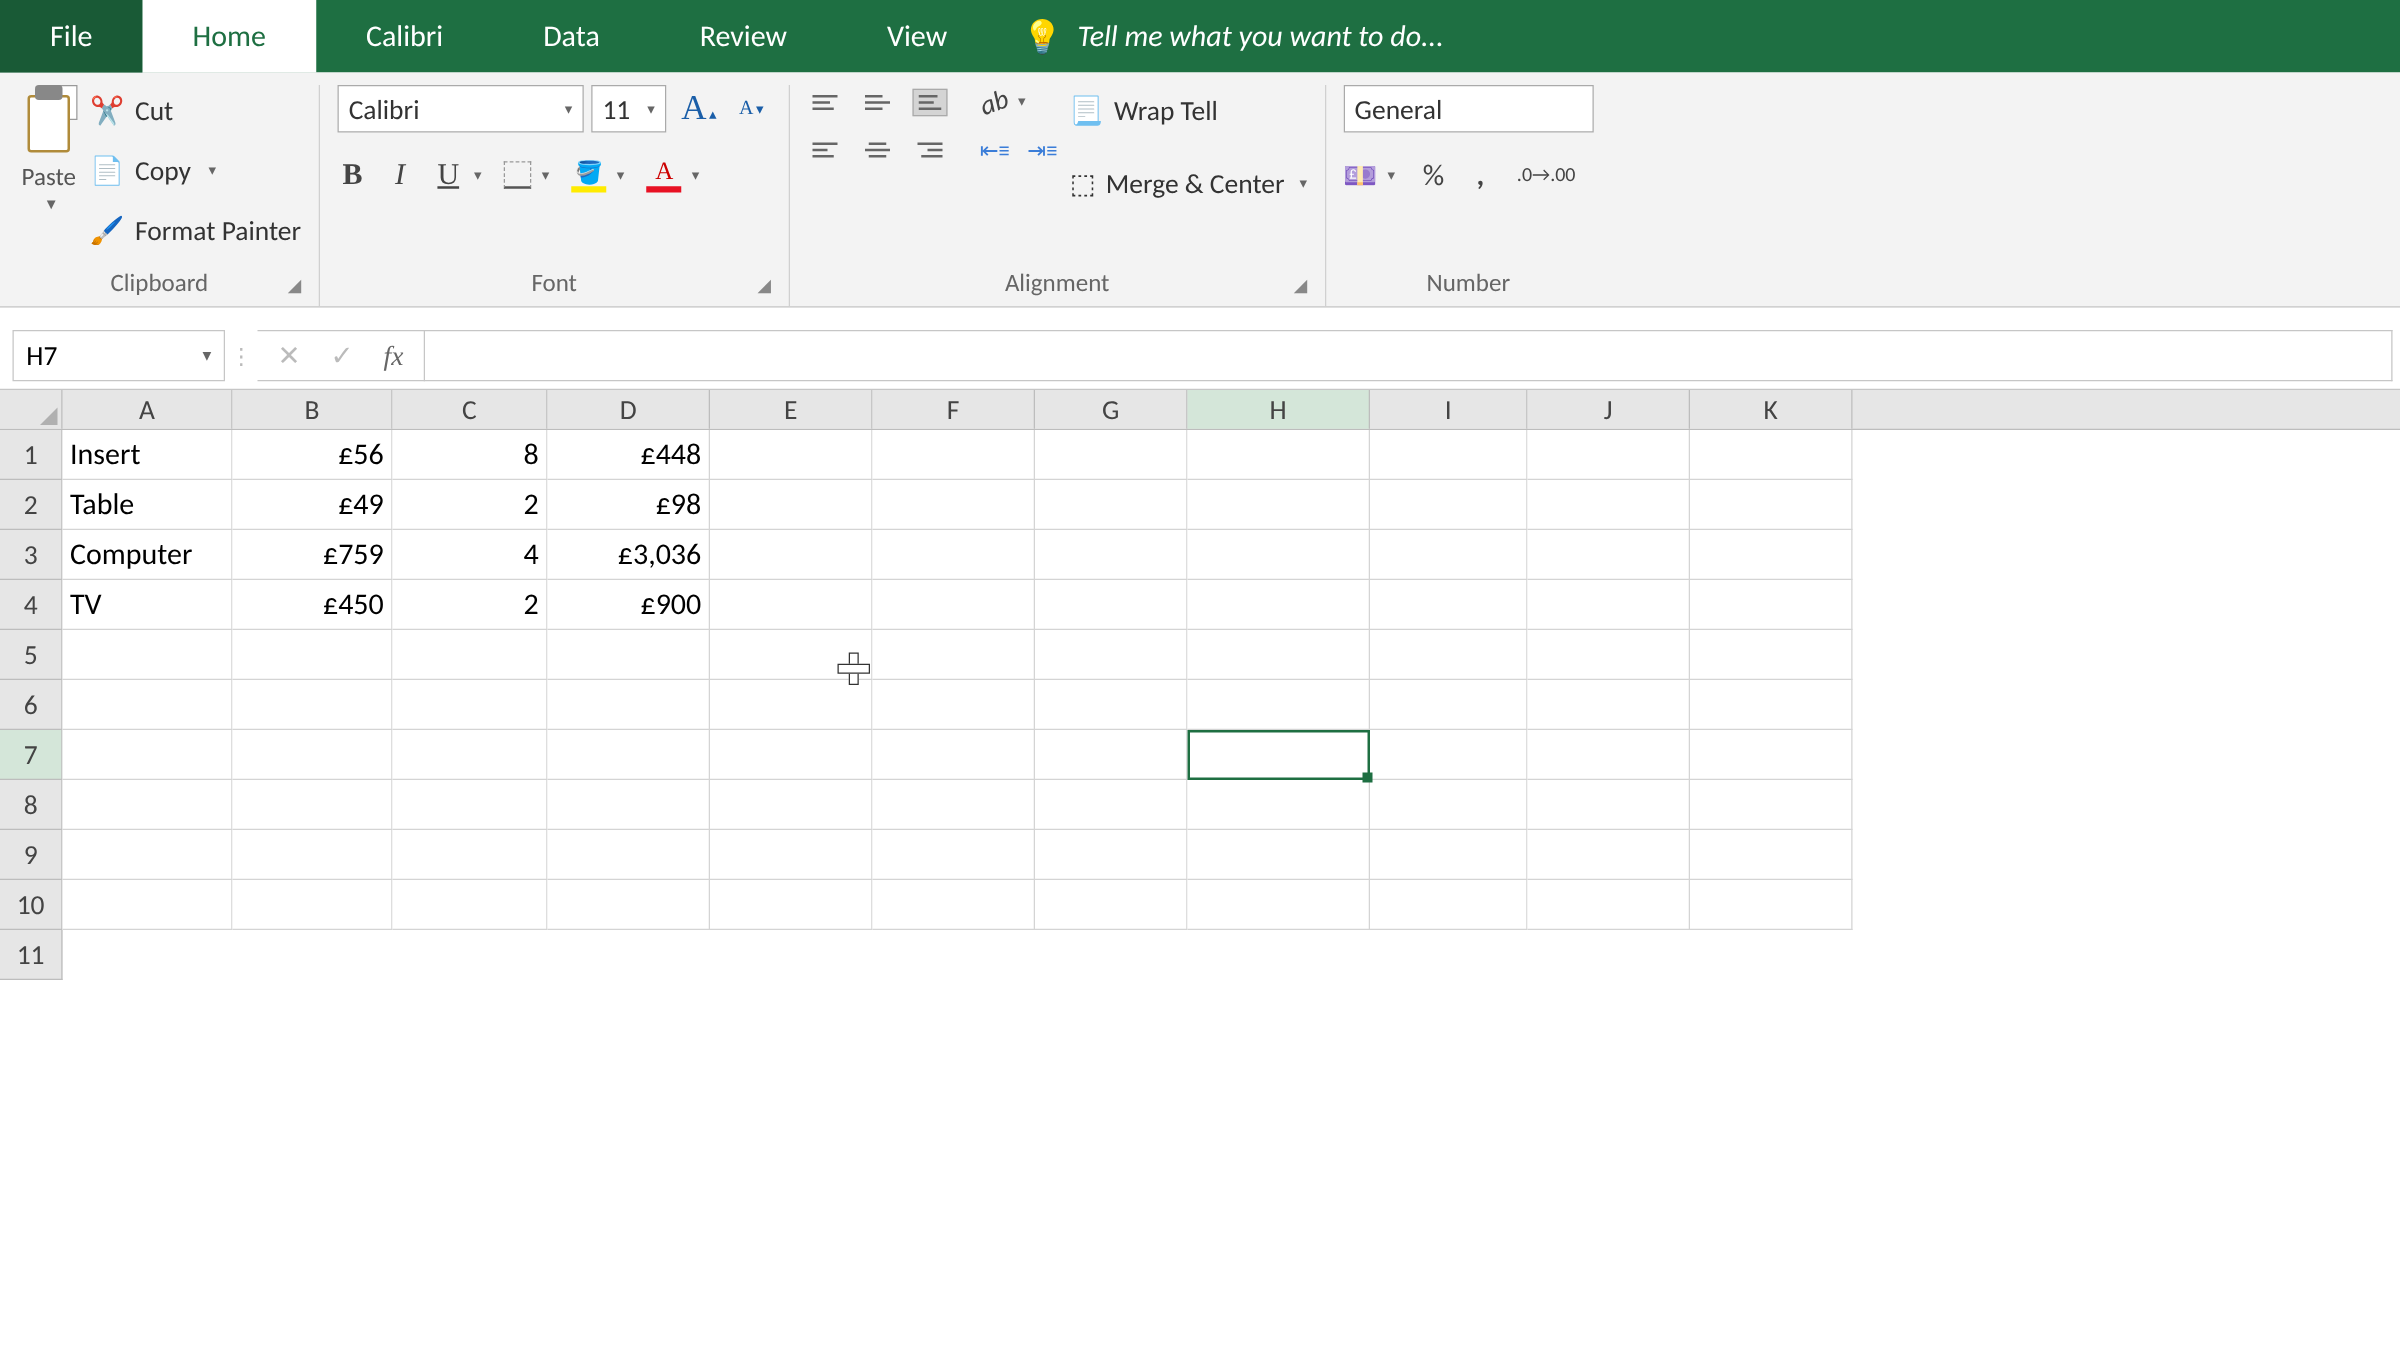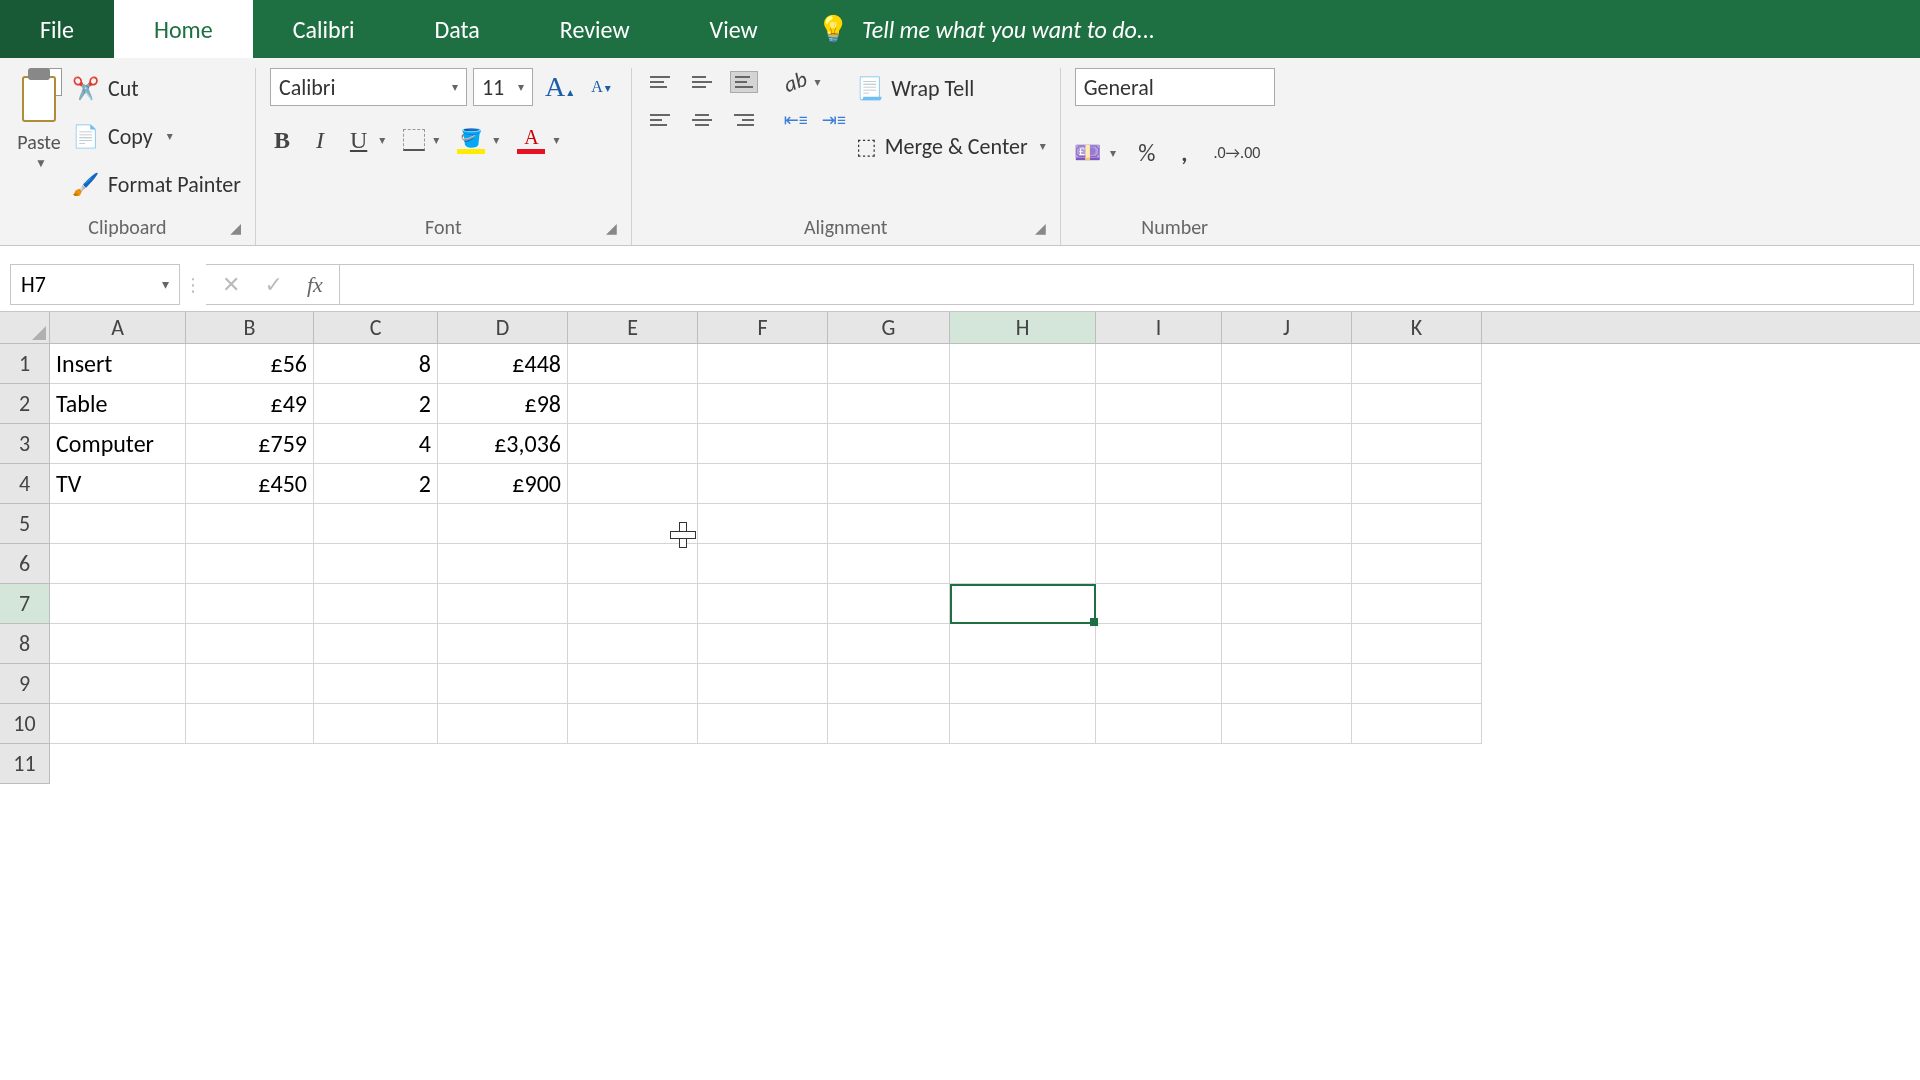--- a/index.html
+++ b/index.html
@@ -265,21 +265,21 @@
         </div>
       </div>
     </div>
     <div class="group-label">
       <span>Alignment</span>
       <span class="dlg-launcher">◢</span>
     </div>
   </div>
 
   <div class="group" style="border-right:none;">
-    <div class="group-body" style="flex-direction:column; gap:12px;">
+    <div class="group-body" style="flex-direction:column; gap:0;">
       <div class="combo num-combo">
         <span>General</span>
       </div>
       <div class="num-row2">
         <div class="split">
           <span>💷</span>
           <span class="dd-caret">▾</span>
         </div>
         <span class="btn">%</span>
         <span class="btn" style="font-weight:bold;">,</span>

